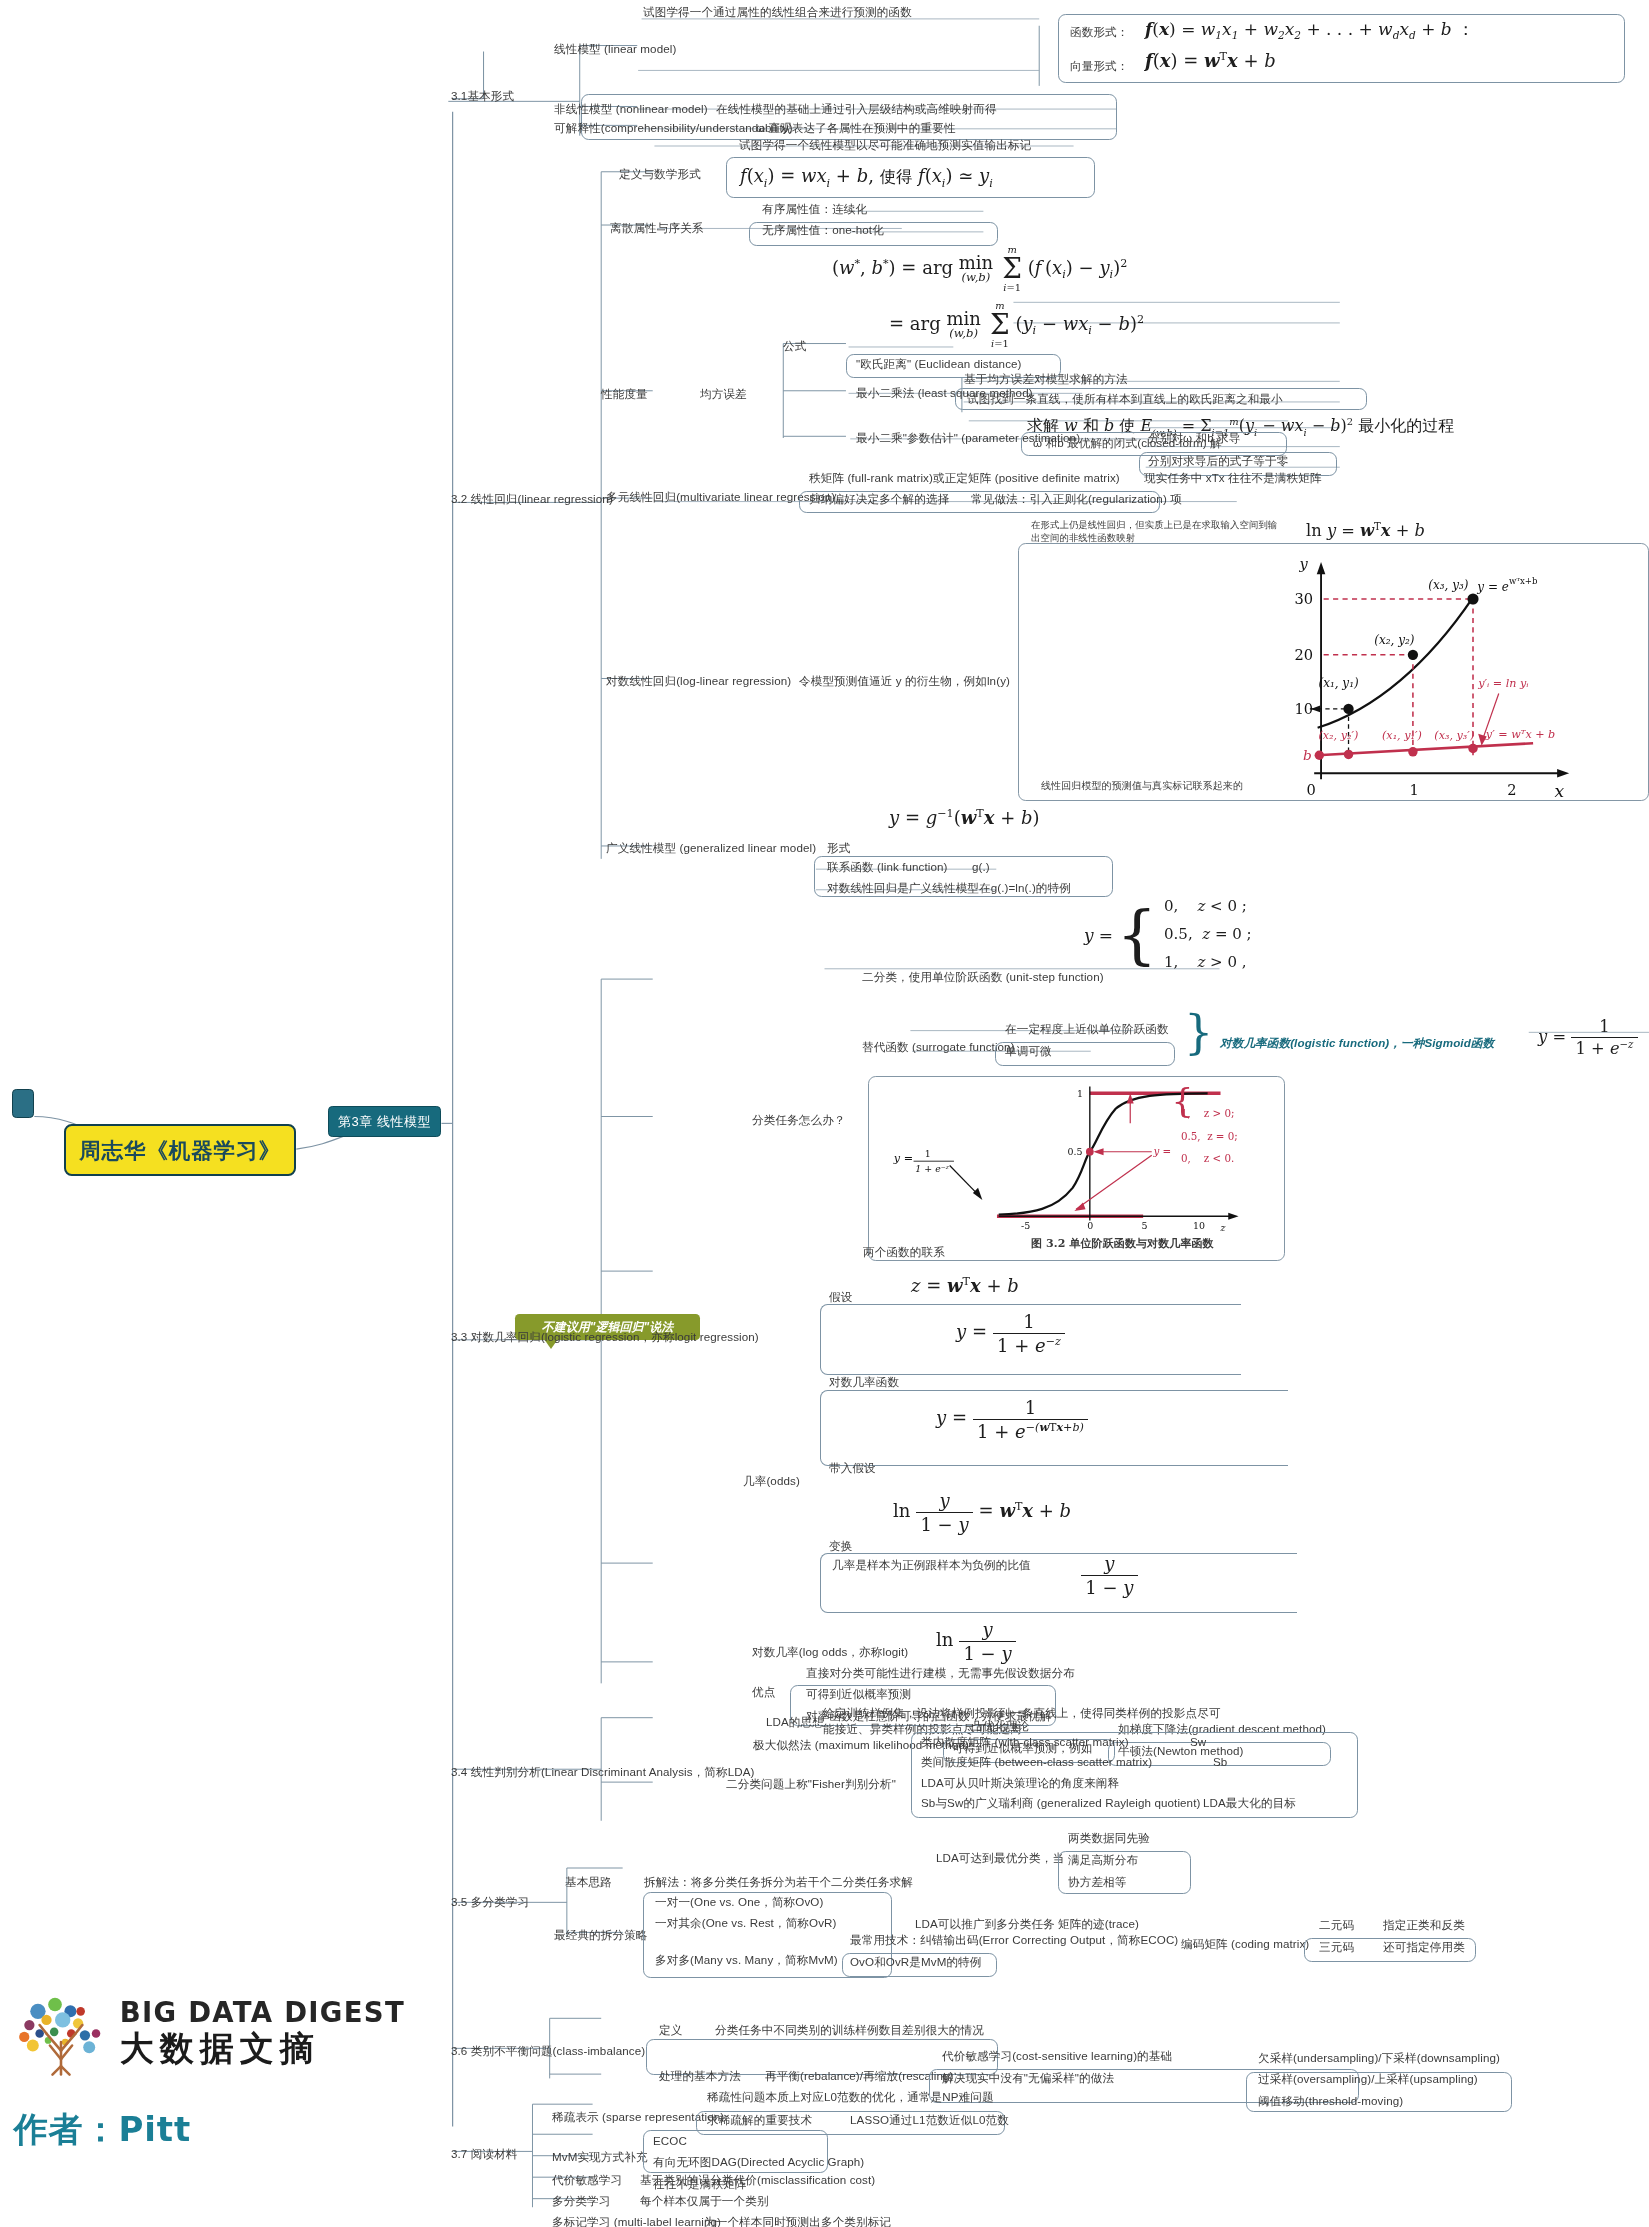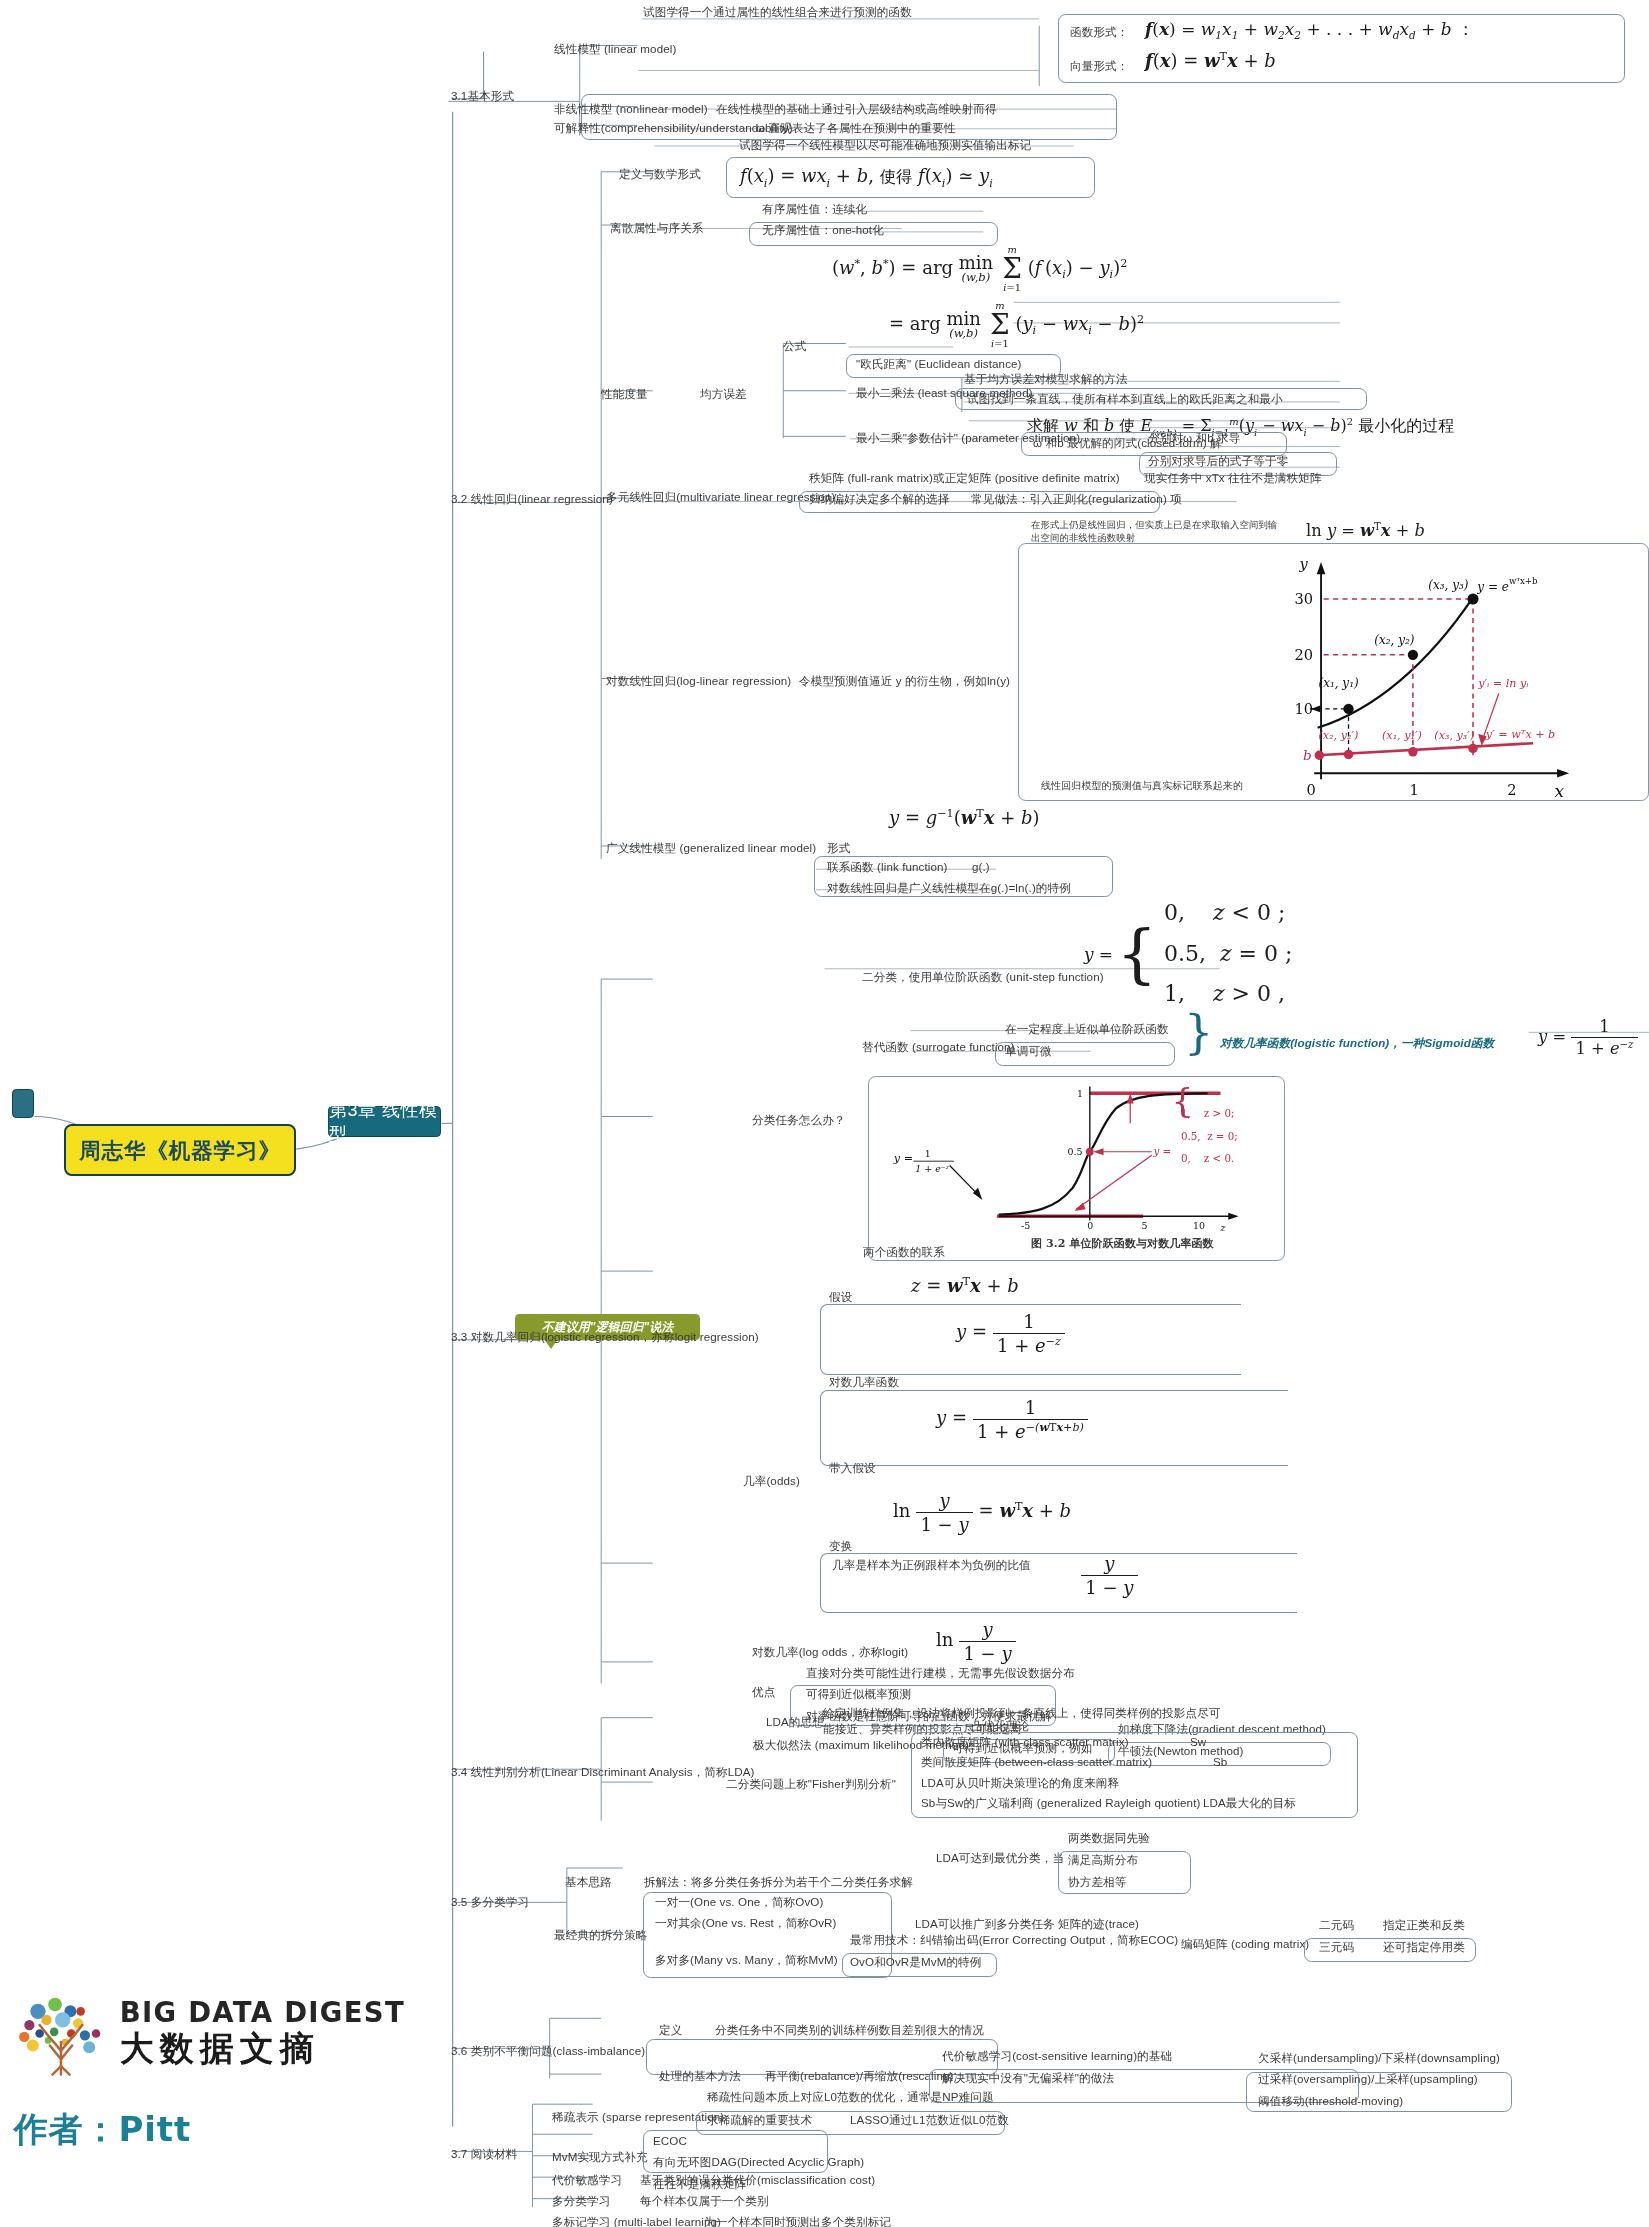--- a/index.html
+++ b/index.html
@@ -58,21 +58,21 @@
     font-size:21.5px;
     display:flex; align-items:center; justify-content:center;
     letter-spacing:0.9px;
   }
   #chapter-node {
     position:absolute;
     background:#176a7d;
     border:1.3px solid #0e4b59;
     border-radius:4.3px;
     color:#ffffff;
-    font-size:18px;
+    font-size:13px;
     display:flex; align-items:center; justify-content:center;
     letter-spacing:0.5px;
   }
   #origin-stub {
     position:absolute;
     background:#2b6f85;
     border:1.7px solid #12414e;
     border-radius:4.3px;
   }
   #callout {
@@ -411,21 +411,21 @@
 <div class="nd" style="left:972px; top:859px;">g(.)</div>
 <div class="nd" style="left:827px; top:880px;">对数线性回归是广义线性模型在g(.)=ln(.)的特例</div>
 
 <div class="nd" style="left:451px; top:1329px;">3.3 对数几率回归(logistic regression，亦称logit regression)</div>
 
 <div class="math" style="left:1084px; top:893px; font-size:17px;">
   <span style="display:inline-flex; align-items:center;">
     <span class="mi" style="margin-right:5.2px;">y</span>
         <span style="font-style:normal;margin-right:3.4px;">=</span>
     <span style="font-size:64px; font-weight:200; line-height:.72; font-family:'DejaVu Serif',serif;">{</span>
-    <span style="display:inline-block; margin-left:6.9px; line-height:1.85; font-size:22px;">
+    <span style="display:inline-block; margin-left:6.9px; line-height:1.85; font-size:15px;">
       <span style="display:block;">0,&nbsp;&nbsp;&nbsp; <span class="mi">z</span> &lt; 0 ;</span>
       <span style="display:block;">0.5,&nbsp; <span class="mi">z</span> = 0 ;</span>
       <span style="display:block;">1,&nbsp;&nbsp;&nbsp; <span class="mi">z</span> &gt; 0 ,</span>
     </span>
   </span>
 </div>
 
 <div class="nd" style="left:752px; top:1112px;">分类任务怎么办？</div>
 <div class="nd" style="left:862px; top:969px;">二分类，使用单位阶跃函数 (unit-step function)</div>
 <div class="nd" style="left:862px; top:1039px;">替代函数 (surrogate function)</div>

